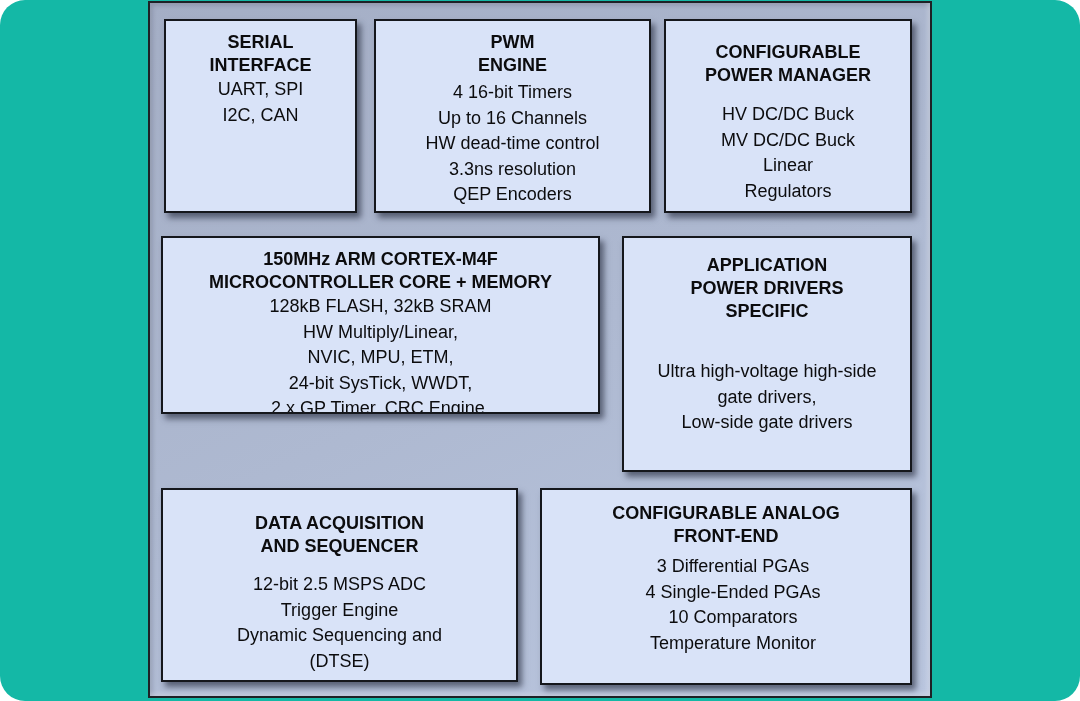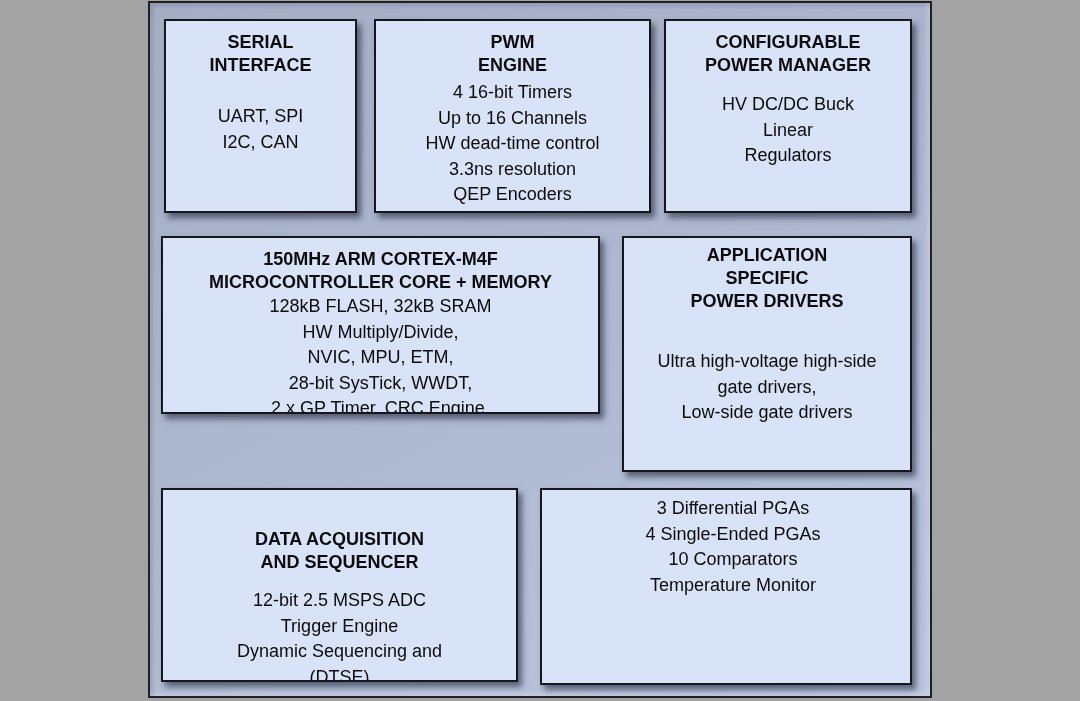--- a/index.html
+++ b/index.html
@@ -5,22 +5,23 @@
   html, body {
     margin: 0;
     padding: 0;
     background: #ffffff;
     font-family: "Liberation Sans", sans-serif;
   }
   .stage {
     position: relative;
     width: 1080px;
     height: 701px;
-    background: #a3a3a3;
+    background: #14b8a6;
     overflow: hidden;
+    border-radius: 25px;
   }
   .diagram {
     position: absolute;
     left: 148px;
     top: 1px;
     width: 784px;
     height: 697px;
     box-sizing: border-box;
     border: 2px solid var(--border, #1e2126);
     background: linear-gradient(155deg, var(--outer-top, #a4aec5) 0%, var(--outer-mid, #aeb9d1) 50%, var(--outer-bottom, #bac6df) 100%);
@@ -49,26 +50,26 @@
   .b-serial { left: 14px;  top: 16px;  width: 193px; height: 194px; }
   .b-pwm    { left: 224px; top: 16px;  width: 277px; height: 194px; }
   .b-cpm    { left: 514px; top: 16px;  width: 248px; height: 194px; }
   
   .b-arm    { left: 11px;  top: 233px; width: 439px; height: 178px; }
   .b-asp    { left: 472px; top: 233px; width: 290px; height: 236px; }
   
   .b-daq    { left: 11px;  top: 485px; width: 357px; height: 194px; }
   .b-cafe   { left: 390px; top: 485px; width: 372px; height: 197px; }
 
-  .b-serial .title { padding-top: 10px; }  .b-serial .body { margin-top: 27px; }
+  .b-serial .title { padding-top: 10px; }  .b-serial .body { }
   .b-pwm    .title { padding-top: 10px; }  .b-pwm    .body { margin-top: 3px;  }
-  .b-cpm    .title { padding-top: 10px; }  .b-cpm    .body { margin-top: 15px; }
+  .b-cpm    .title { padding-top: 20px; }  .b-cpm    .body { margin-top: 15px; }
   .b-arm    .title { padding-top: 10px; }  .b-arm    .body {  }
-  .b-asp    .title { padding-top: 6px; }  .b-asp    .body { margin-top: 36px; }
-  .b-daq    .title { padding-top: 22px; margin-top: 16px; }  .b-daq    .body { margin-top: 14px;  }
+  .b-asp    .title { padding-top: 16px; }  .b-asp    .body { margin-top: 36px; }
+  .b-daq    .title { padding-top: 22px; }  .b-daq    .body { margin-top: 14px;  }
   .b-cafe   .title { padding-top: 12px; }  .b-cafe   .body { margin-top: 6px; margin-left: 14px;  }
 </style>
 </head>
 <body>
 
 <div class="stage">
   <div class="diagram">
 
     <section class="block b-serial">
       <div class="title">
@@ -95,45 +96,46 @@
         </div>
     </section>
 
     <section class="block b-cpm">
       <div class="title">
           <div class="line">CONFIGURABLE</div>
           <div class="line">POWER MANAGER</div>
         </div>
       <div class="body">
           <div class="line">HV DC/DC Buck</div>
+          <div class="line">MV DC/DC Buck</div>
           <div class="line">Linear</div>
           <div class="line">Regulators</div>
         </div>
     </section>
 
     <section class="block b-arm">
       <div class="title">
           <div class="line">150MHz ARM CORTEX-M4F</div>
           <div class="line">MICROCONTROLLER CORE + MEMORY</div>
         </div>
       <div class="body">
           <div class="line">128kB FLASH, 32kB SRAM</div>
-          <div class="line">HW Multiply/Divide,</div>
+          <div class="line">HW Multiply/Linear,</div>
           <div class="line">NVIC, MPU, ETM,</div>
-          <div class="line">28-bit SysTick, WWDT,</div>
+          <div class="line">24-bit SysTick, WWDT,</div>
           <div class="line">2 x GP Timer, CRC Engine,</div>
           <div class="line">24-bit RTC Calendar/Alarm</div>
         </div>
     </section>
 
     <section class="block b-asp">
       <div class="title">
           <div class="line">APPLICATION</div>
+          <div class="line">POWER DRIVERS</div>
           <div class="line">SPECIFIC</div>
-          <div class="line">POWER DRIVERS</div>
         </div>
       <div class="body">
           <div class="line">Ultra high-voltage high-side</div>
           <div class="line">gate drivers,</div>
           <div class="line">Low-side gate drivers</div>
         </div>
     </section>
 
     <section class="block b-daq">
       <div class="title">
@@ -142,20 +144,24 @@
         </div>
       <div class="body">
           <div class="line">12-bit 2.5 MSPS ADC</div>
           <div class="line">Trigger Engine</div>
           <div class="line">Dynamic Sequencing and</div>
           <div class="line">(DTSE)</div>
         </div>
     </section>
 
     <section class="block b-cafe">
+      <div class="title">
+          <div class="line">CONFIGURABLE ANALOG</div>
+          <div class="line">FRONT-END</div>
+        </div>
       <div class="body">
           <div class="line">3 Differential PGAs</div>
           <div class="line">4 Single-Ended PGAs</div>
           <div class="line">10 Comparators</div>
           <div class="line">Temperature Monitor</div>
         </div>
     </section>
 
   </div>
 </div>

